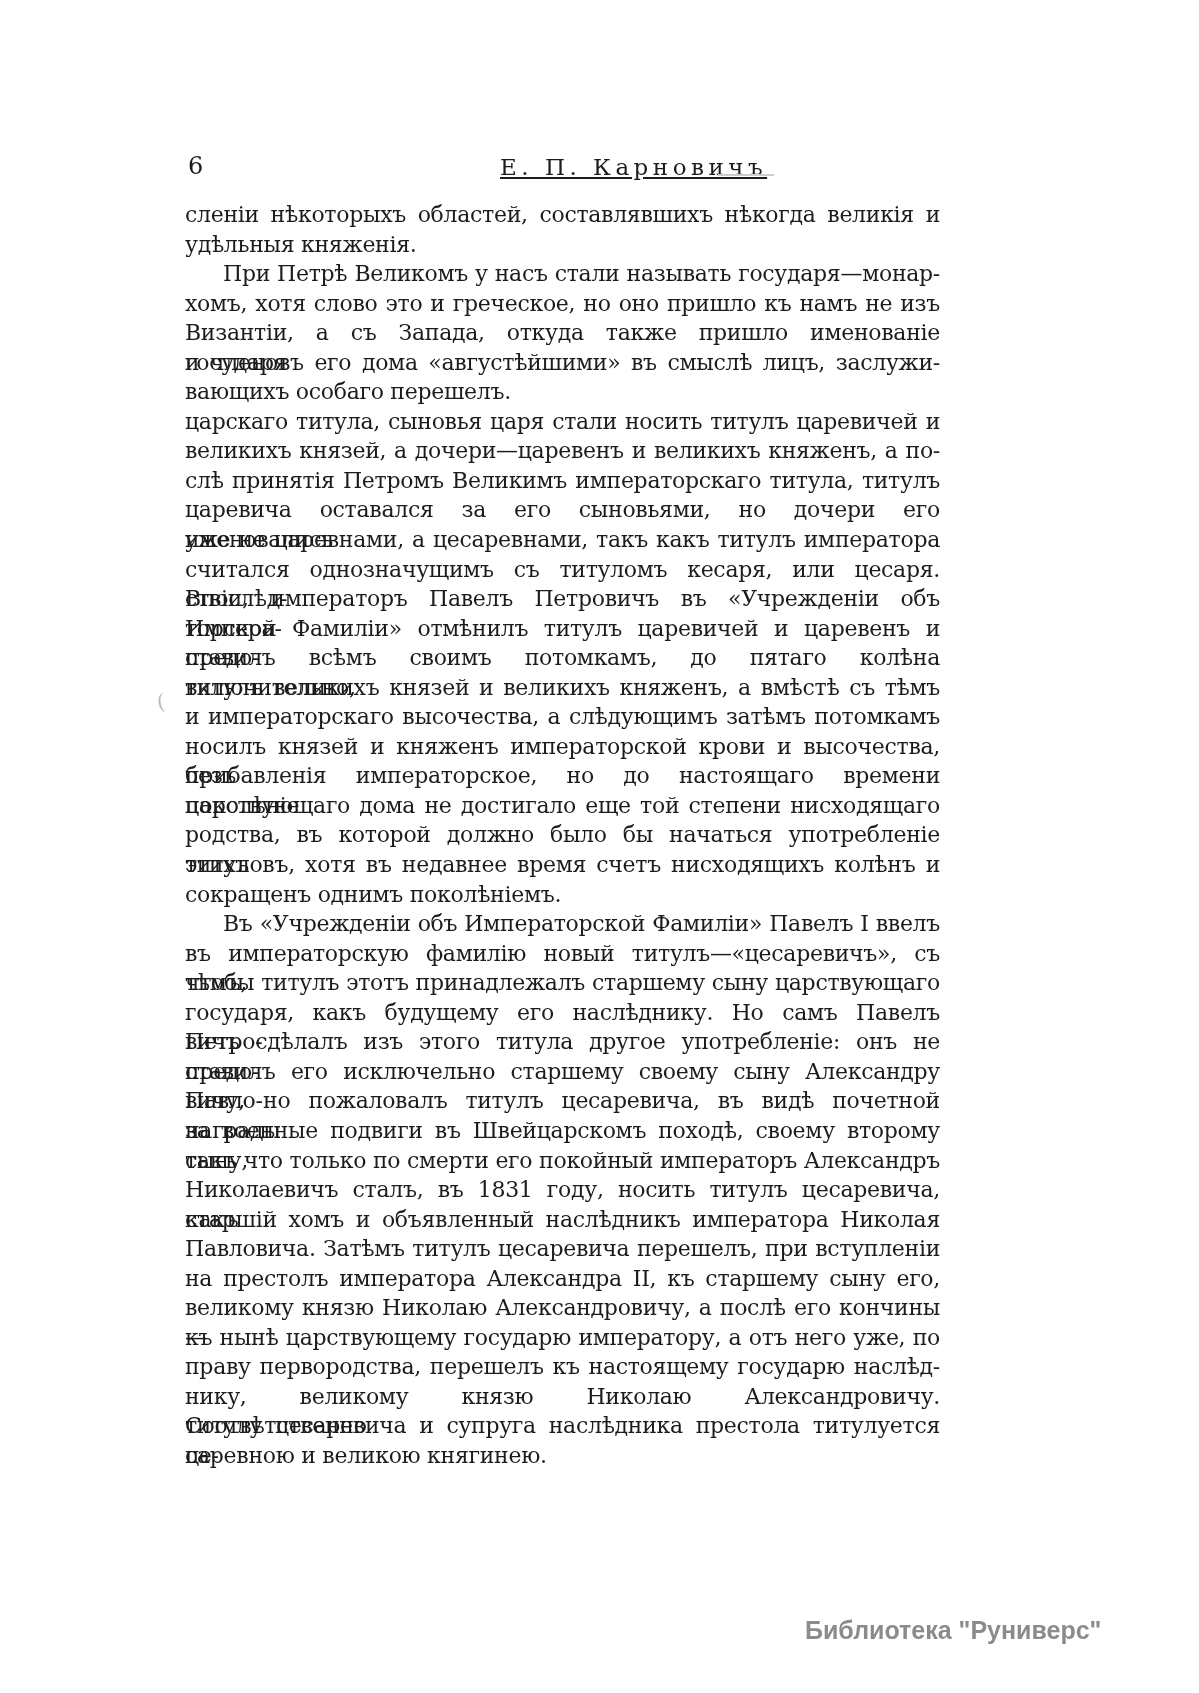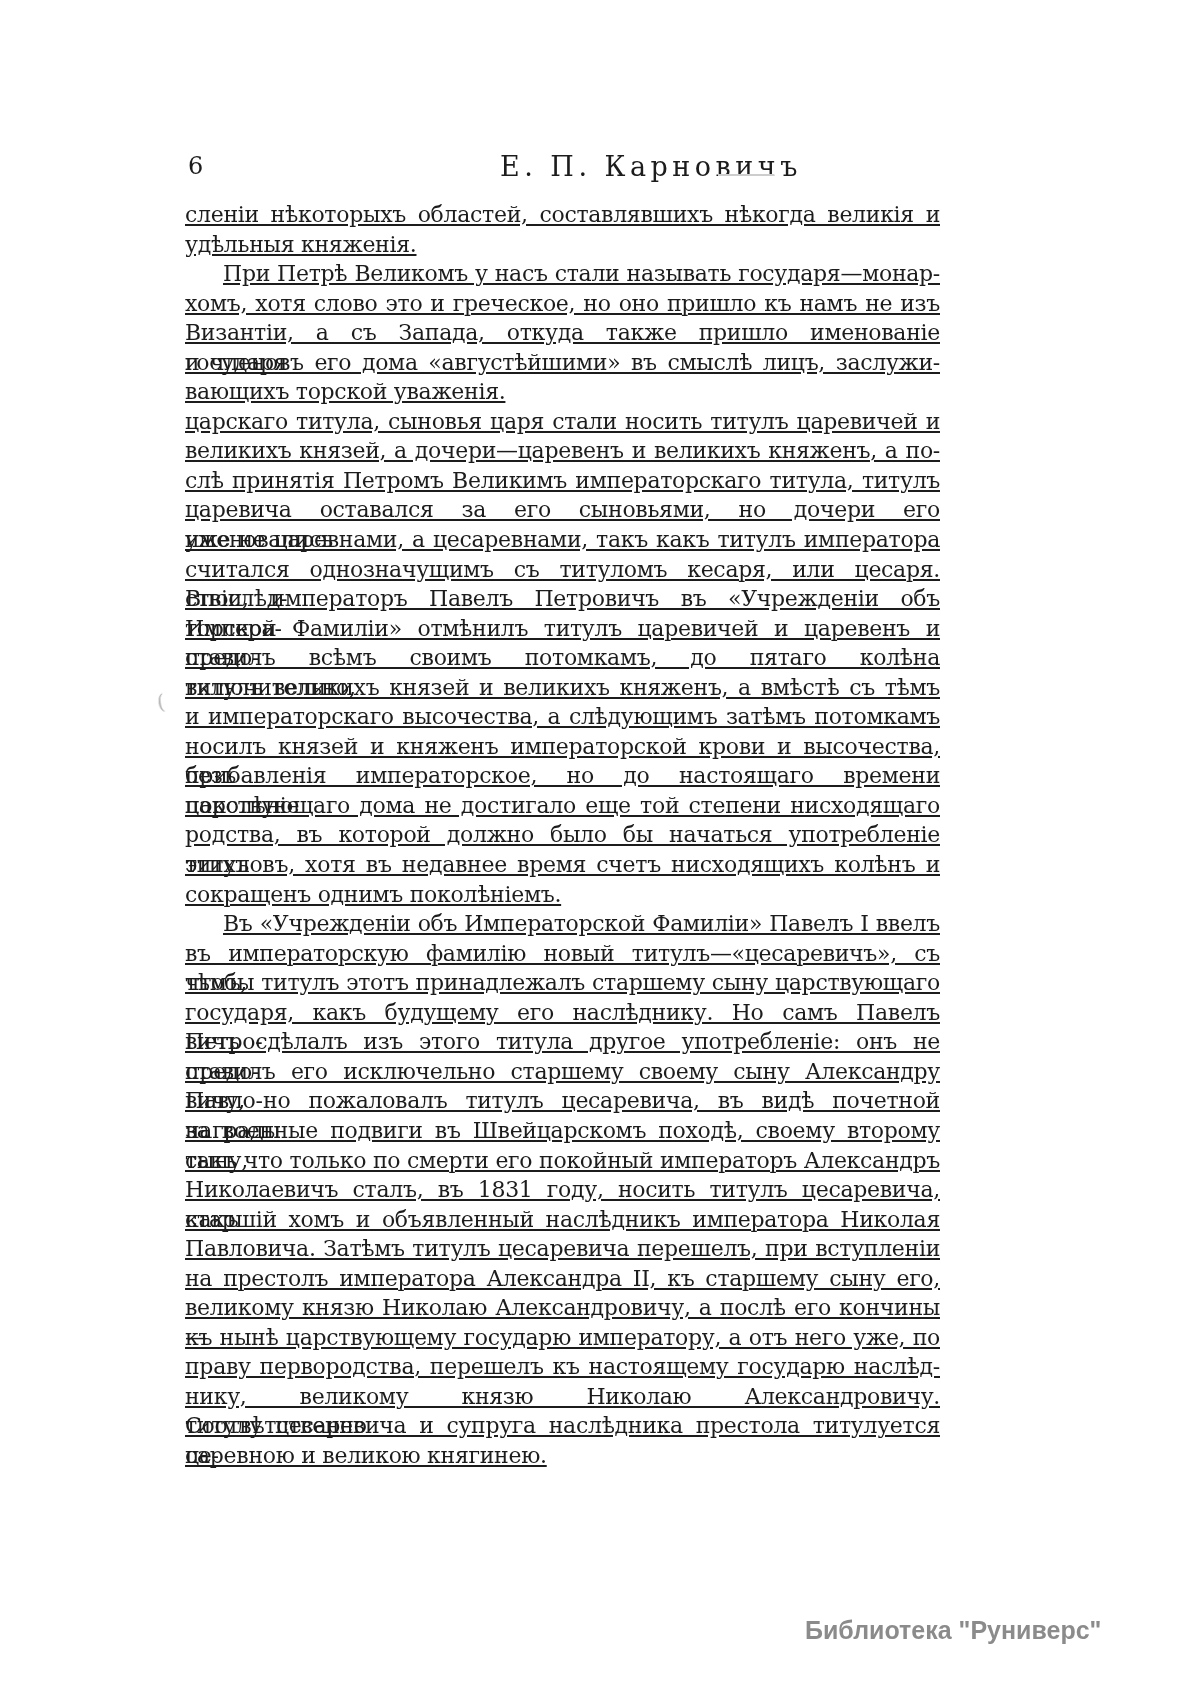--- a/index.html
+++ b/index.html
@@ -22,24 +22,25 @@
     position: absolute;
     left: 188px;
     top: 152px;
     font-size: 24px;
     line-height: 28px;
   }
   .running-title {
     position: absolute;
     left: 500px;
     top: 153px;
-    font-size: 27px;
+    font-size: 23px;
     line-height: 28px;
     letter-spacing: 4.5px;
     white-space: nowrap;
+    text-decoration: underline;
   }
   .header-dash {
     position: absolute;
     left: 718px;
     top: 174px;
     width: 56px;
     height: 2px;
     background: #cdcdcd;
     filter: blur(0.4px);
   }
@@ -52,21 +53,20 @@
     font-size: 22px;
     letter-spacing: -0.3px;
     line-height: 29.55px;
   }
   .line {
     text-align: justify;
     text-align-last: justify;
     white-space: normal;
     height: 29.55px;
     overflow: visible;
-    text-decoration: underline;
   }
   .line.indent {
     text-indent: 38px;
   }
   .line.end {
     text-align: center;
     text-align-last: left;
   }
   
   .margin-artifact {
@@ -101,21 +101,21 @@
 
   <div class="header-dash"></div>
 
   <div class="textblock">
       <div class="line">сленіи нѣкоторыхъ областей, составлявшихъ нѣкогда великія и</div>
       <div class="line end">удѣльныя княженія.</div>
       <div class="line indent">При Петрѣ Великомъ у насъ стали называть государя—монар-</div>
       <div class="line">хомъ, хотя слово это и греческое, но оно пришло къ намъ не изъ</div>
       <div class="line">Византіи, а съ Запада, откуда также пришло именованіе государя</div>
       <div class="line">и членовъ его дома «августѣйшими» въ смыслѣ лицъ, заслужи-</div>
-      <div class="line end">вающихъ торской уваженія.</div>
+      <div class="line end">вающихъ особаго перешелъ.</div>
       <div class="line">царскаго титула, сыновья царя стали носить титулъ царевичей и</div>
       <div class="line">великихъ князей, а дочери—царевенъ и великихъ княженъ, а по-</div>
       <div class="line">слѣ принятія Петромъ Великимъ императорскаго титула, титулъ</div>
       <div class="line">царевича оставался за его сыновьями, но дочери его именовались</div>
       <div class="line">уже не царевнами, а цесаревнами, такъ какъ титулъ императора</div>
       <div class="line">считался однозначущимъ съ титуломъ кесаря, или цесаря. Впослѣд-</div>
       <div class="line">ствіи, императоръ Павелъ Петровичъ въ «Учрежденіи объ Импера-</div>
       <div class="line">торской Фамиліи» отмѣнилъ титулъ царевичей и царевенъ и предо-</div>
       <div class="line">ставилъ всѣмъ своимъ потомкамъ, до пятаго колѣна включительно,</div>
       <div class="line">титулъ великихъ князей и великихъ княженъ, а вмѣстѣ съ тѣмъ</div>

